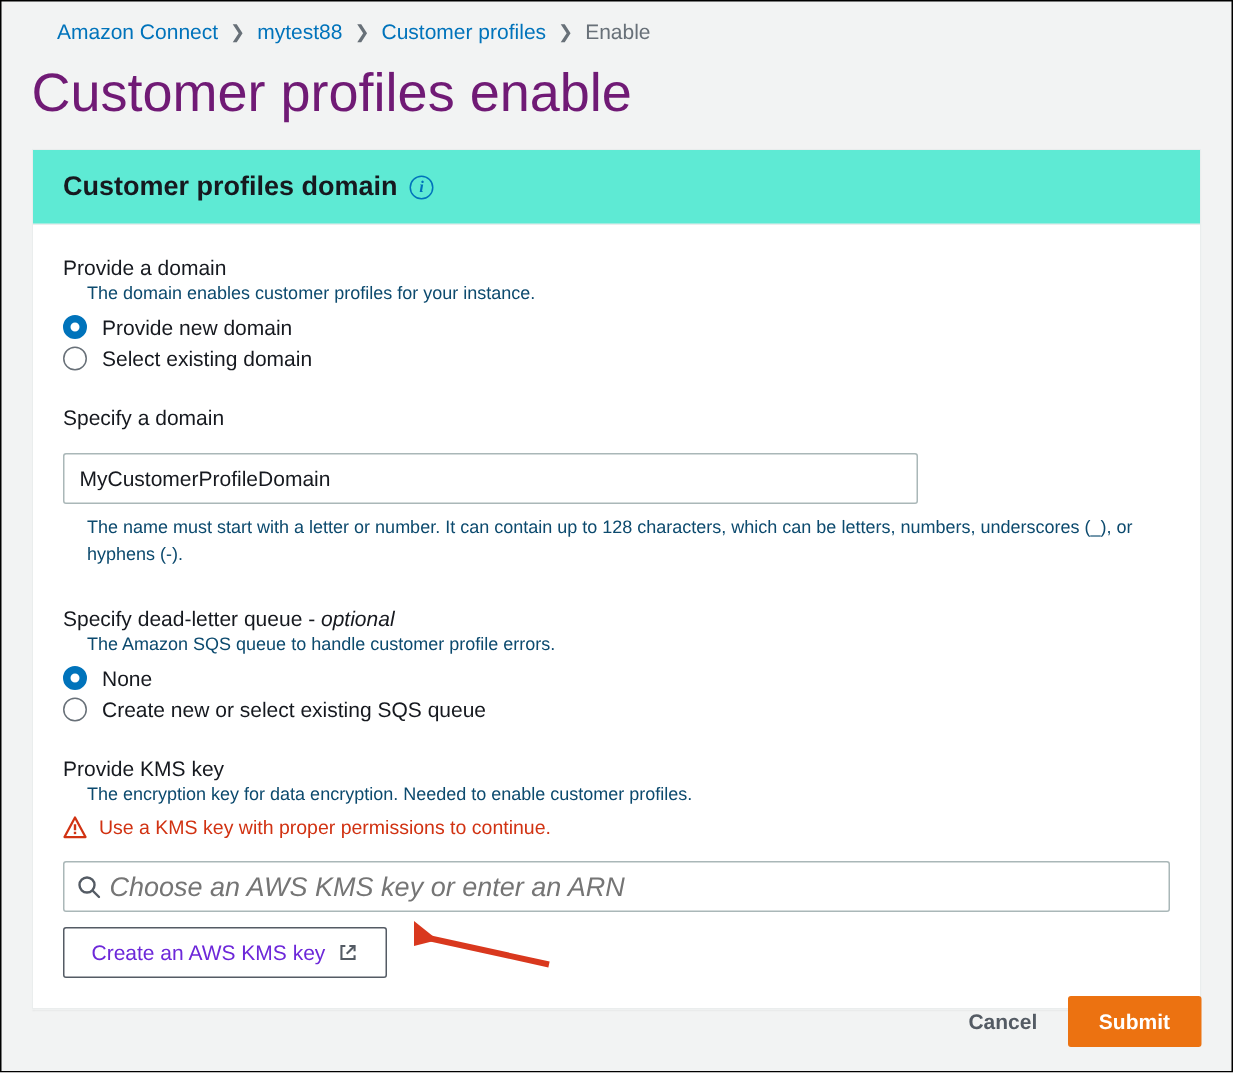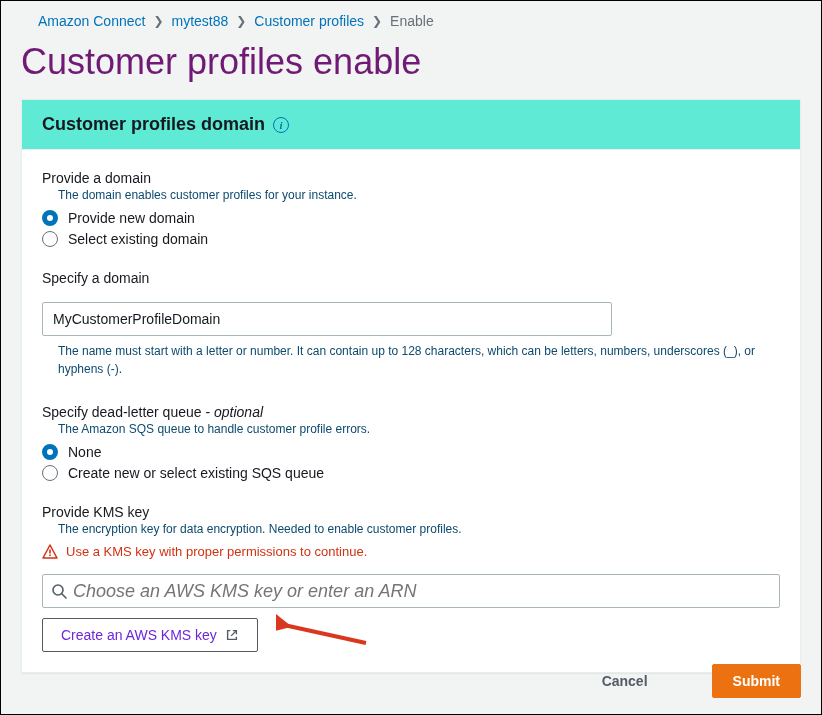--- a/index.html
+++ b/index.html
@@ -177,21 +177,20 @@
   .submit-btn {
     height: 34px;
     padding: 0 20px;
     background: #ec7211;
     border: 1px solid #ec7211;
     color: #ffffff;
     font-size: 14px;
     font-weight: 700;
     border-radius: 2px;
     cursor: pointer;
-    margin-left: 44px;
   }
   .arrow {
     position: absolute;
     left: 275px;
     top: 612px;
     pointer-events: none;
   }
 </style>
 </head>
 <body>

